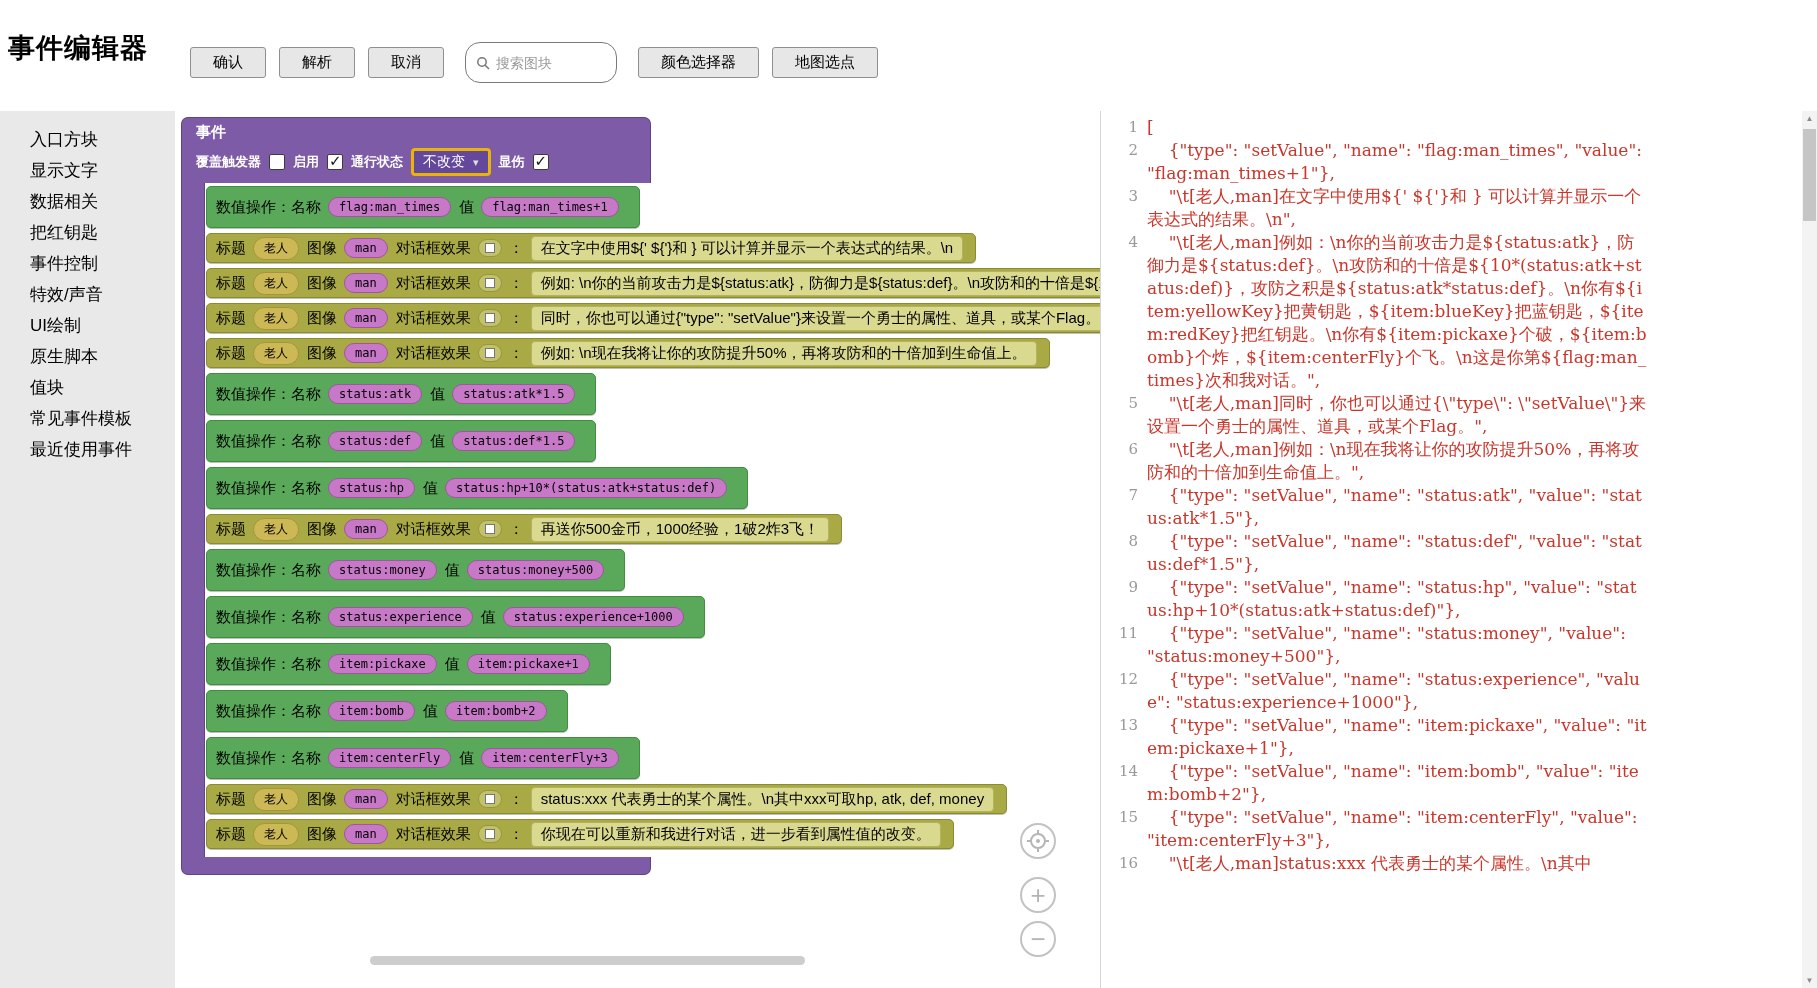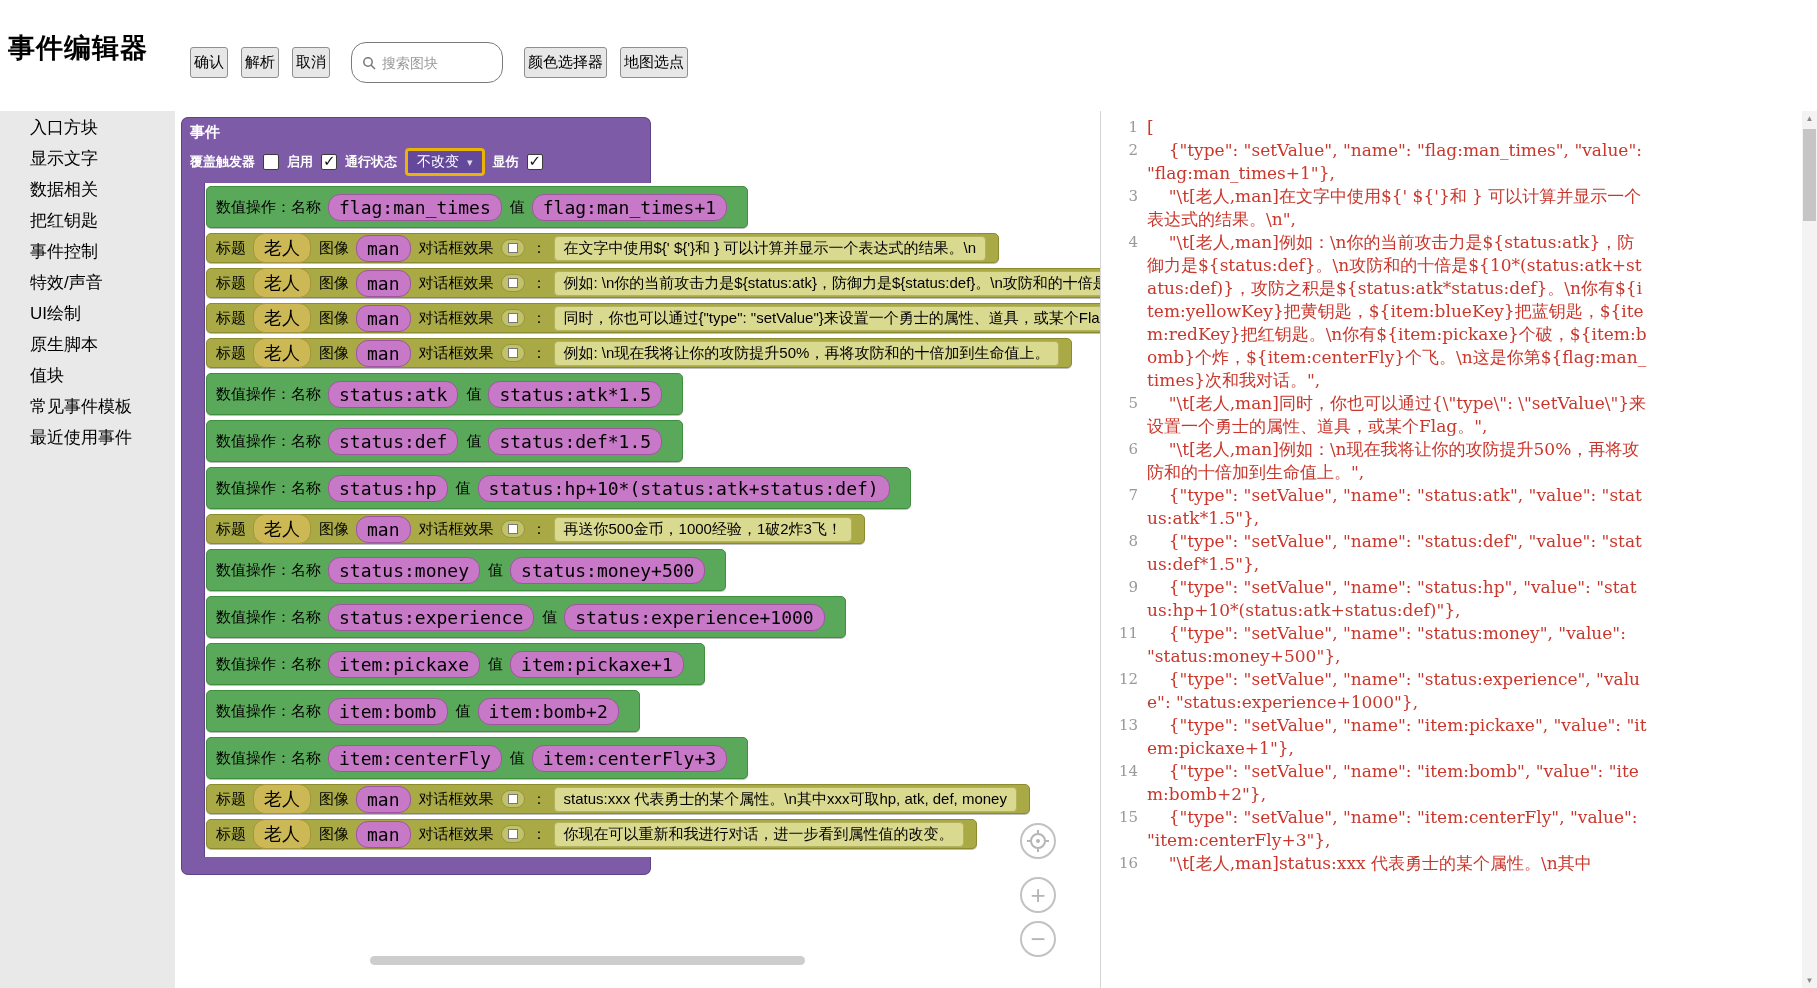--- a/index.html
+++ b/index.html
@@ -4,41 +4,41 @@
 <style>
   * { box-sizing: border-box; margin: 0; padding: 0; }
   html, body { width: 1817px; height: 988px; overflow: hidden; background: #fff;
     font-family: "Liberation Sans", "DejaVu Sans", sans-serif; color: #000; }
   .app { position: relative; width: 1817px; height: 988px; }
 
   
   .header { position: absolute; left: 0; top: 0; width: 100%; height: 111px; background: #fff; }
   .app-title { position: absolute; left: 8px; top: 30px; font-size: 27px; font-weight: bold; letter-spacing: 1px; }
   .toolbar { position: absolute; left: 190px; top: 42px; display: flex; align-items: center; gap: 13px; }
-  .btn { height: 31px; padding: 0 3px; background: #e7e7e7; border: 1px solid #8f8f8f;
+  .btn { height: 31px; padding: 0 22px; background: #e7e7e7; border: 1px solid #8f8f8f;
     border-radius: 3px; font-size: 15px; font-family: inherit; cursor: pointer; white-space: nowrap; }
   .search-box { display: flex; align-items: center; gap: 6px; width: 152px; height: 41px;
     border: 1px solid #7a7a7a; border-radius: 15px; background: #fff; padding: 0 10px; margin: 0 8px; }
   .search-box svg { flex: none; }
   .search-box input { border: none; outline: none; width: 100%; font-size: 14px; font-family: inherit; background: transparent; }
   .search-box input::placeholder { color: #9a9a9a; }
 
   
   .sidebar { position: absolute; left: 0; top: 111px; width: 175px; height: 877px;
-    background: #e9e9e9; padding-top: 1px; }
+    background: #e9e9e9; padding-top: 13px; }
   .sidebar-item { font-size: 17px; padding: 4px 6px 4px 30px; cursor: pointer; white-space: nowrap; }
 
   
   .workspace { position: absolute; left: 175px; top: 111px; width: 925px; height: 877px;
     background: #fff; overflow: hidden; }
 
   .event-block { position: absolute; left: 6px; top: 6px; }
   .evt-top { width: 470px; background: var(--event-block, #7d5ba6);
     border: 1px solid var(--event-block-border, #5e4486); border-bottom: none;
-    border-radius: 7px 7px 0 0; padding: 5px 10px 7px 8px; }
+    border-radius: 7px 7px 0 0; padding: 5px 10px 7px 14px; }
   .evt-title { color: #fff; font-size: 15px; font-weight: bold; margin-bottom: 6px; }
   .evt-settings { display: flex; align-items: center; gap: 8px; }
   .evt-lbl { color: #fff; font-size: 13px; font-weight: bold; white-space: nowrap; }
   .cbx { position: relative; width: 16px; height: 16px; background: #fff; border: 1px solid #3c3c3c;
     border-radius: 2px; display: inline-block; cursor: pointer; flex: none; }
   .check-mark { position: absolute; left: 1px; top: -3px; font-size: 15px; font-weight: bold; color: #111; }
   .dd { display: inline-flex; align-items: center; gap: 8px; background: #64489c;
     border: 3px solid #eab308; border-radius: 4px; padding: 2px 9px; cursor: pointer; }
   .dd-value { color: #fff; font-size: 14px; white-space: nowrap; }
   .dd-caret { color: #ddd; font-size: 11px; }
@@ -51,21 +51,21 @@
   .evt-bottom { width: 470px; height: 18px; background: var(--event-block, #7d5ba6);
     border: 1px solid var(--event-block-border, #5e4486); border-top: none; border-radius: 0 0 7px 7px; }
 
   .blk { display: flex; align-items: center; white-space: nowrap; width: max-content;
     border: 1px solid; border-radius: 5px; padding: 0 12px 0 9px; margin-bottom: 5px;
     box-shadow: 0 1px 0 rgba(0,0,0,0.25); cursor: pointer; }
   .blk-green { background: var(--setvalue-block, #5aa85a); border-color: var(--setvalue-border, #3f8f3f); height: 42px; }
   .blk-olive { background: var(--dialog-block, #a9a945); border-color: var(--dialog-border, #8c8c2f); height: 30px; }
   .blk-lbl { font-size: 15px; color: #000; margin-right: 7px; }
   .pill { border-radius: 12px; border: 1px solid; padding: 2px 10px; margin-right: 8px;
-    font-family: "DejaVu Sans Mono", monospace; font-size: 18px; color: #000; }
+    font-family: "DejaVu Sans Mono", monospace; font-size: 12px; color: #000; }
   .pill-magenta { background: var(--field-magenta, #c778c7); border-color: var(--field-magenta-border, #9f559f); }
   .pill-tan { background: var(--field-tan, #ccb854); border-color: var(--field-tan-border, #a6943c); }
   .effect-box { width: 24px; height: 18px; background: #c2c26c; border: 1px solid #96963e;
     border-radius: 9px; display: inline-flex; align-items: center; justify-content: center; margin-right: 7px; }
   .effect-inner { width: 10px; height: 10px; background: #fff; border: 1px solid #777; }
   .text-field { background: var(--text-field, #d9d990); border: 1px solid var(--text-field-border, #b3b35e);
     border-radius: 4px; padding: 2px 9px; font-size: 15px; color: #000; white-space: nowrap; }
 
   
   .zoom-circle { position: absolute; left: 845px; width: 36px; height: 36px; border-radius: 50%;

